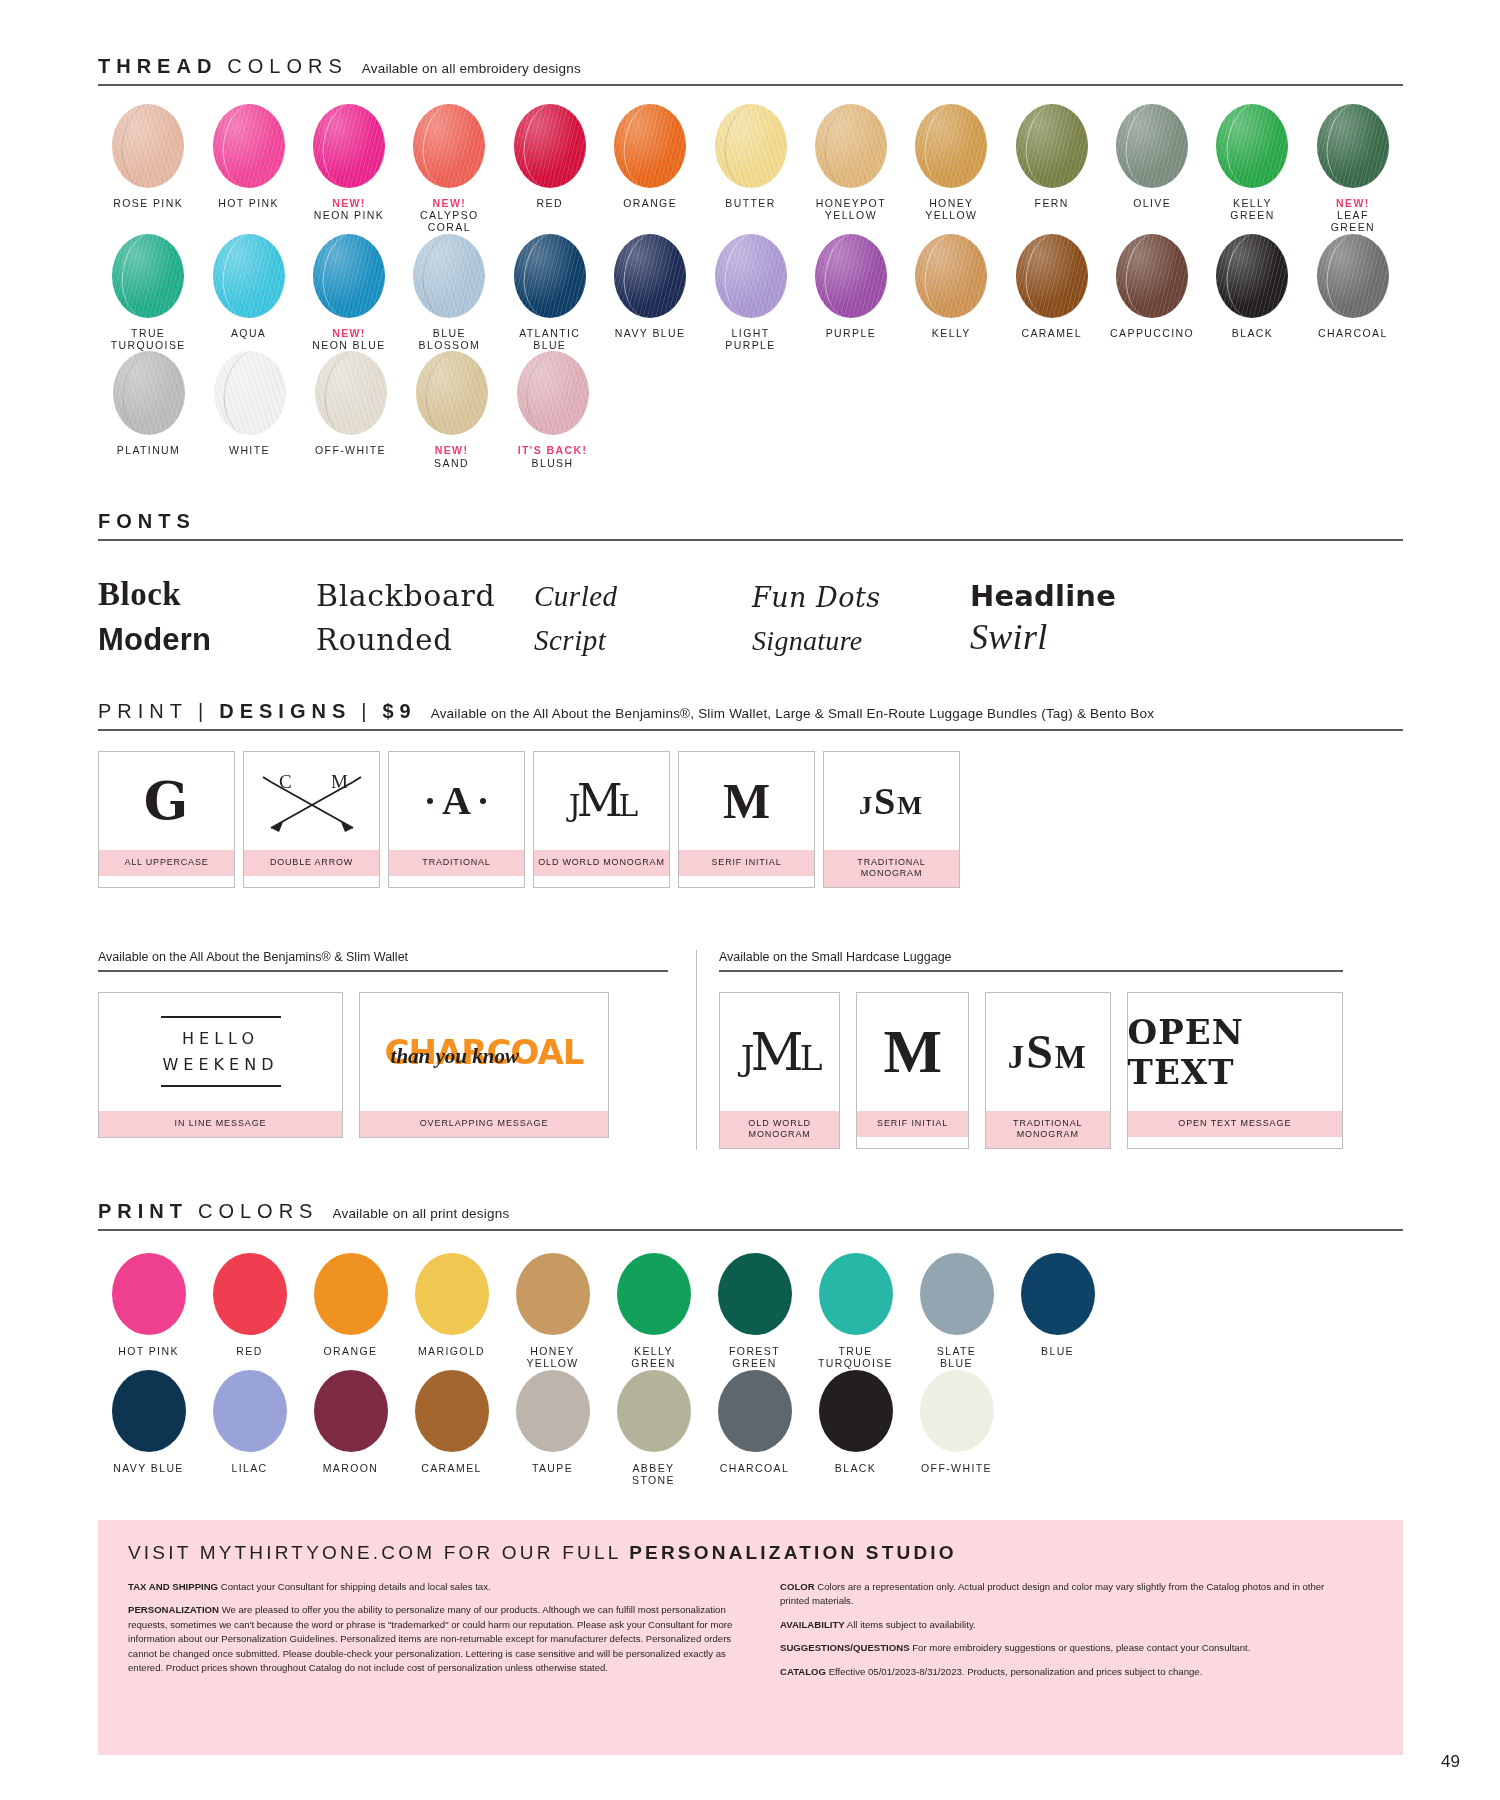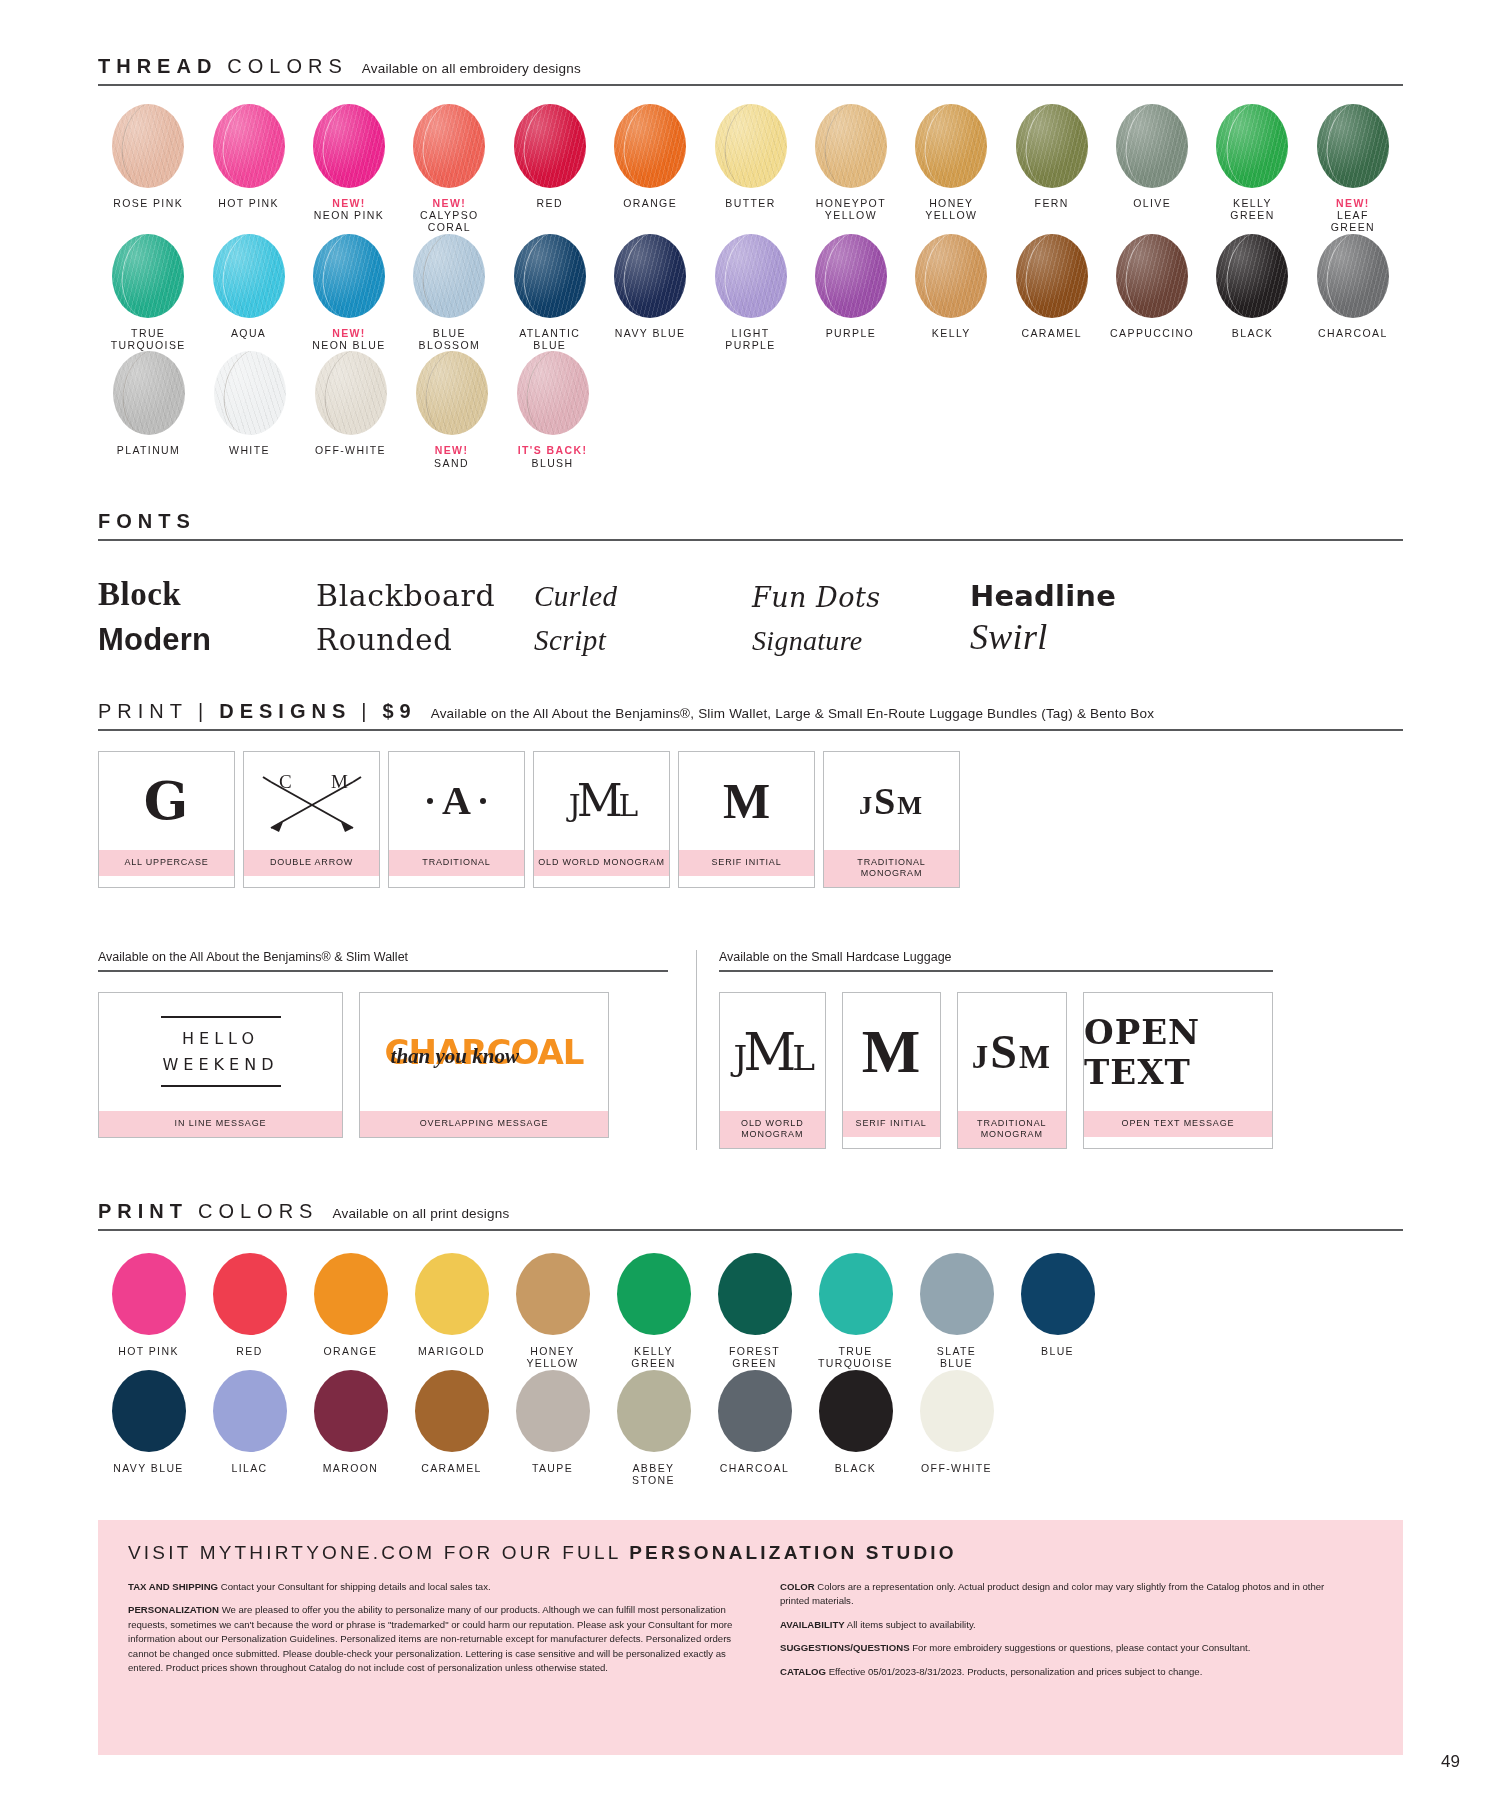--- a/index.html
+++ b/index.html
@@ -548,21 +548,21 @@
               <div class="msg-art" style="height: 118px;">
                 <div style="display: flex; align-items: center; justify-content: center; width: 100%; height: 100%;">
                   <span style="position:relative;display:inline-block;"><span style="font-family:'DejaVu Sans',sans-serif;font-weight:700;font-size:34px;letter-spacing:-1px;color:#f59120;">CHARCOAL</span><span style="position:absolute;left:6px;top:12px;font-family:'Liberation Serif',serif;font-style:italic;font-weight:700;font-size:21px;color:#231f20;">than you know</span></span>
                 </div>
               </div>
               <div class="msg-cap">OVERLAPPING MESSAGE</div>
             </div>
           </div>
       </div>
       <div class="vdiv" style="margin:0 22px 0 28px;height:200px;"></div>
-      <div style="width:554px;">
+      <div style="width:624px;">
         <div class="sub-note">Available on the Small Hardcase Luggage</div>
         <div class="rule" style="margin-top:6px;"></div>
         <div id="right-cards" style="display:flex;gap:16px;margin-top:20px;">
             <div class="msg-card" style="width: 140px;">
               <div class="msg-art" style="height: 118px;">
                 <div style="display: flex; align-items: center; justify-content: center; width: 100%; height: 100%;">
                   <span style="font-family:'DejaVu Serif',serif;font-size:44px;letter-spacing:-4px;"><span style="font-size:.78em;">J</span><span style="font-size:1.18em;">M</span><span style="font-size:.78em;">L</span></span>
                 </div>
               </div>
               <div class="msg-cap">OLD WORLD MONOGRAM</div>

